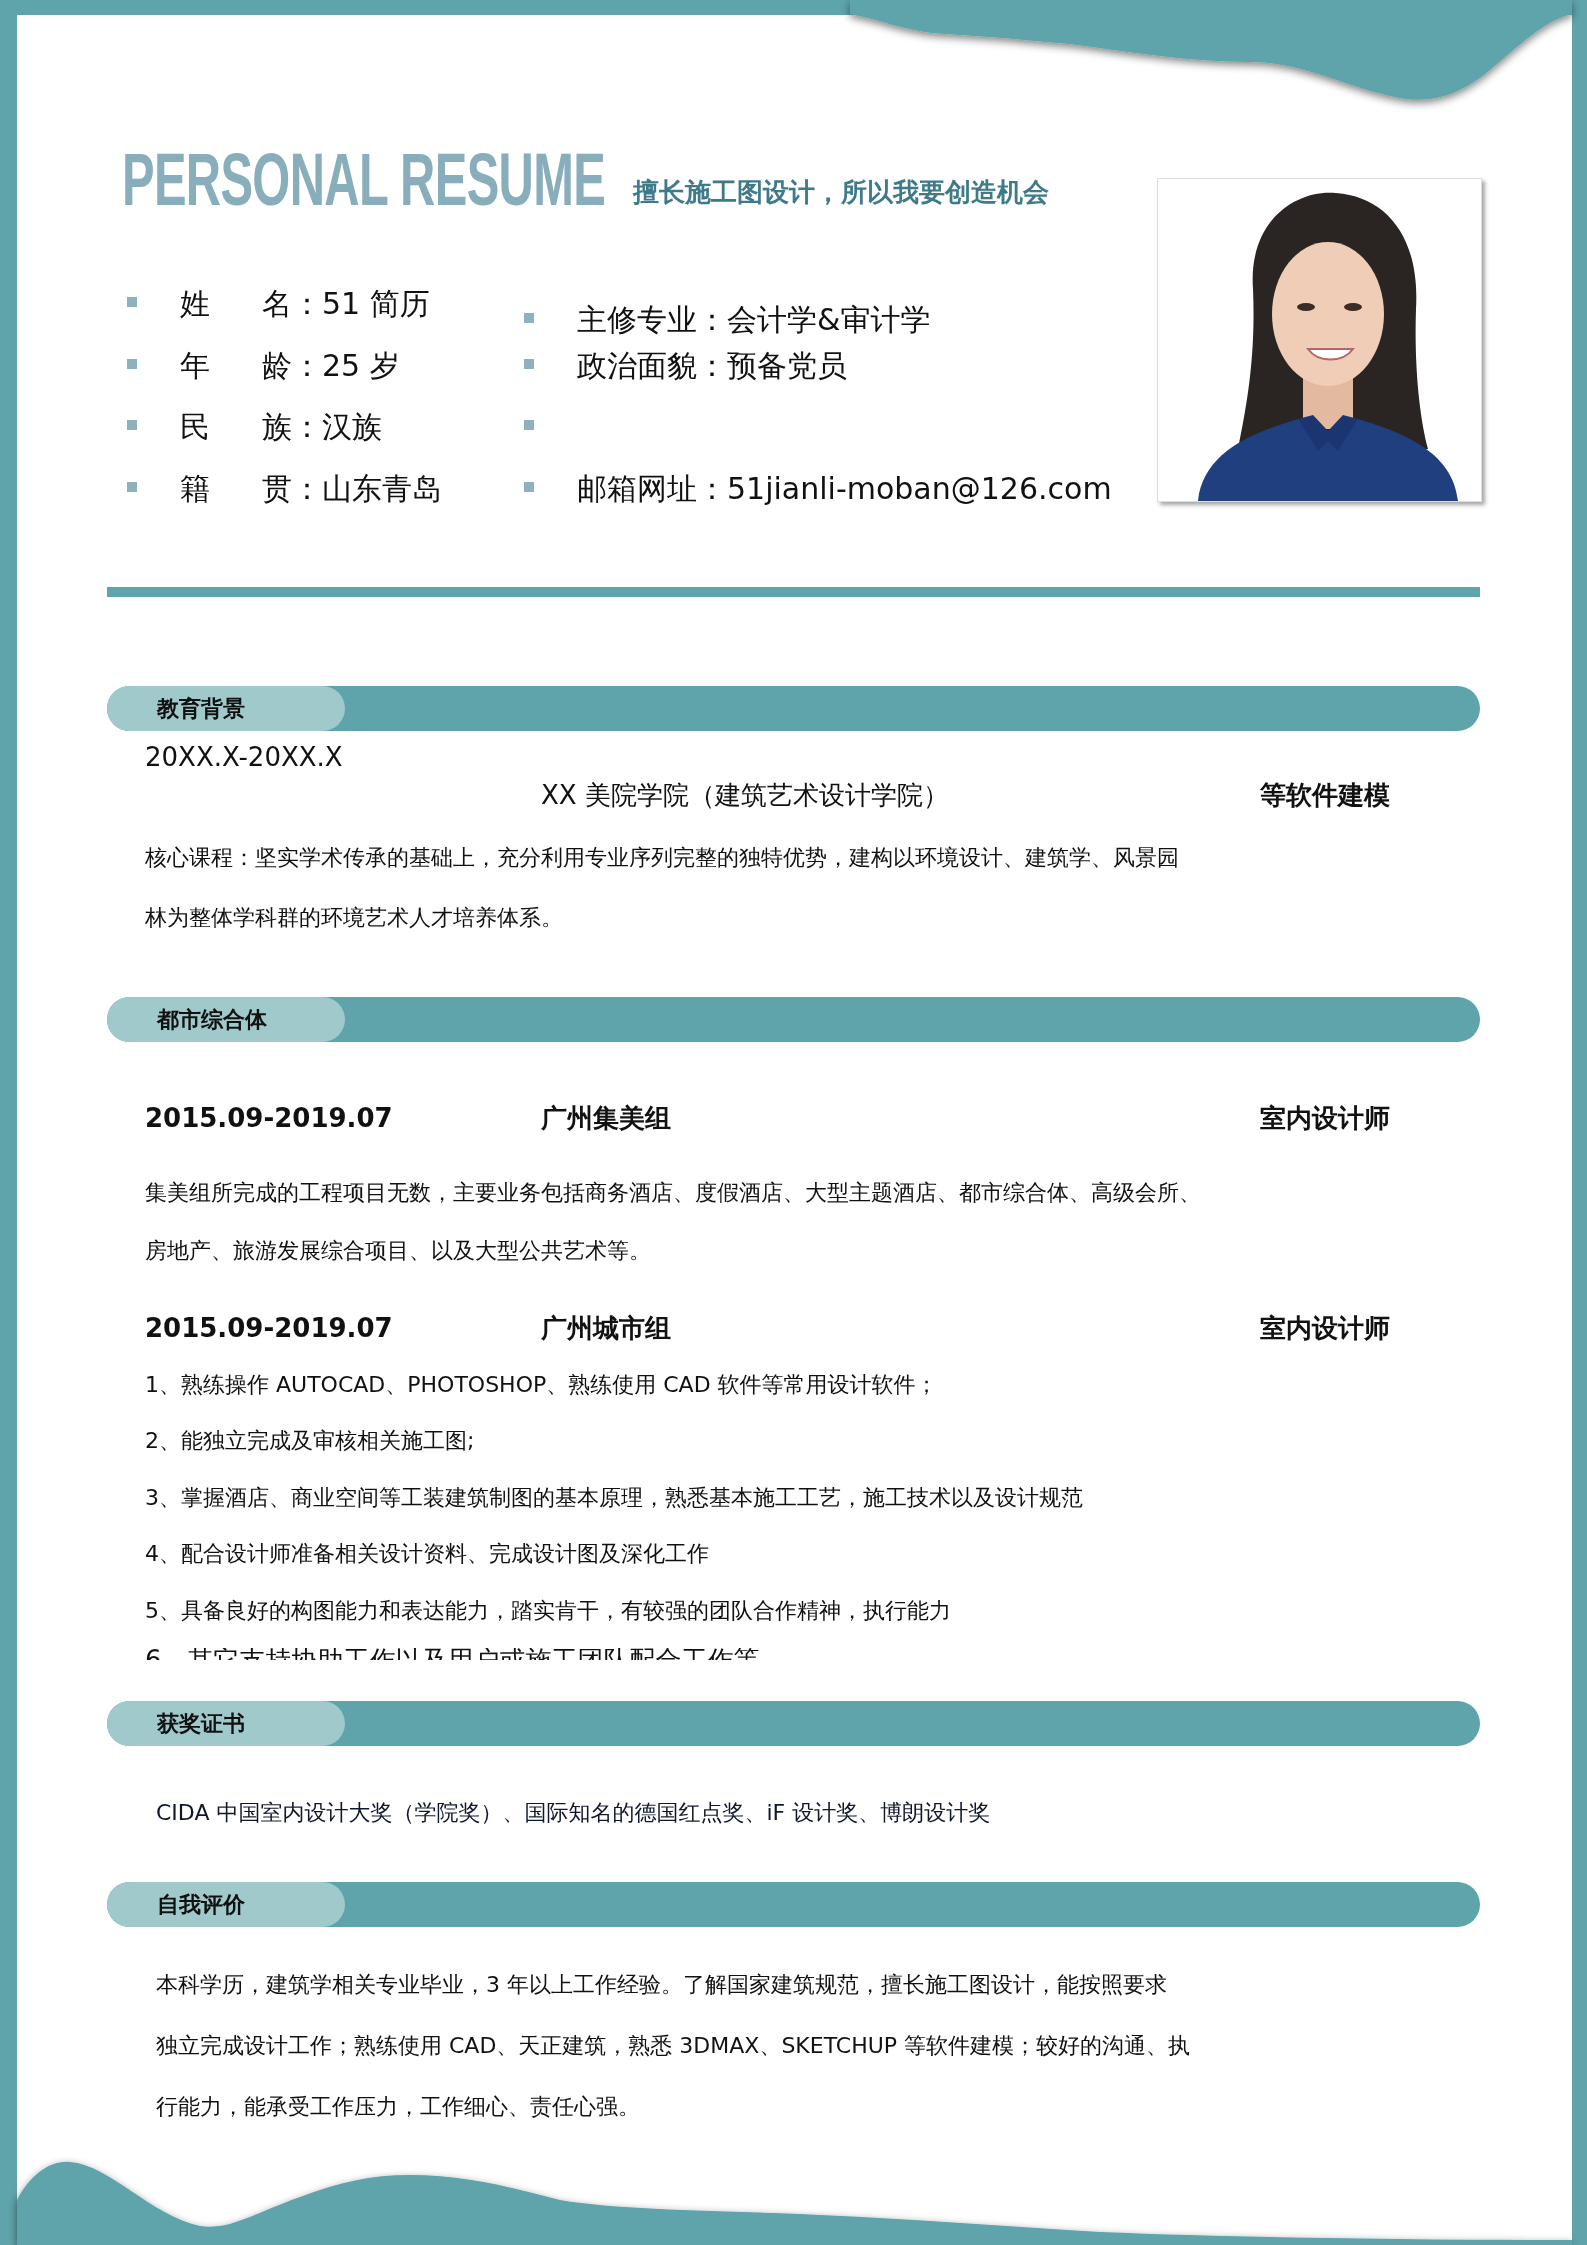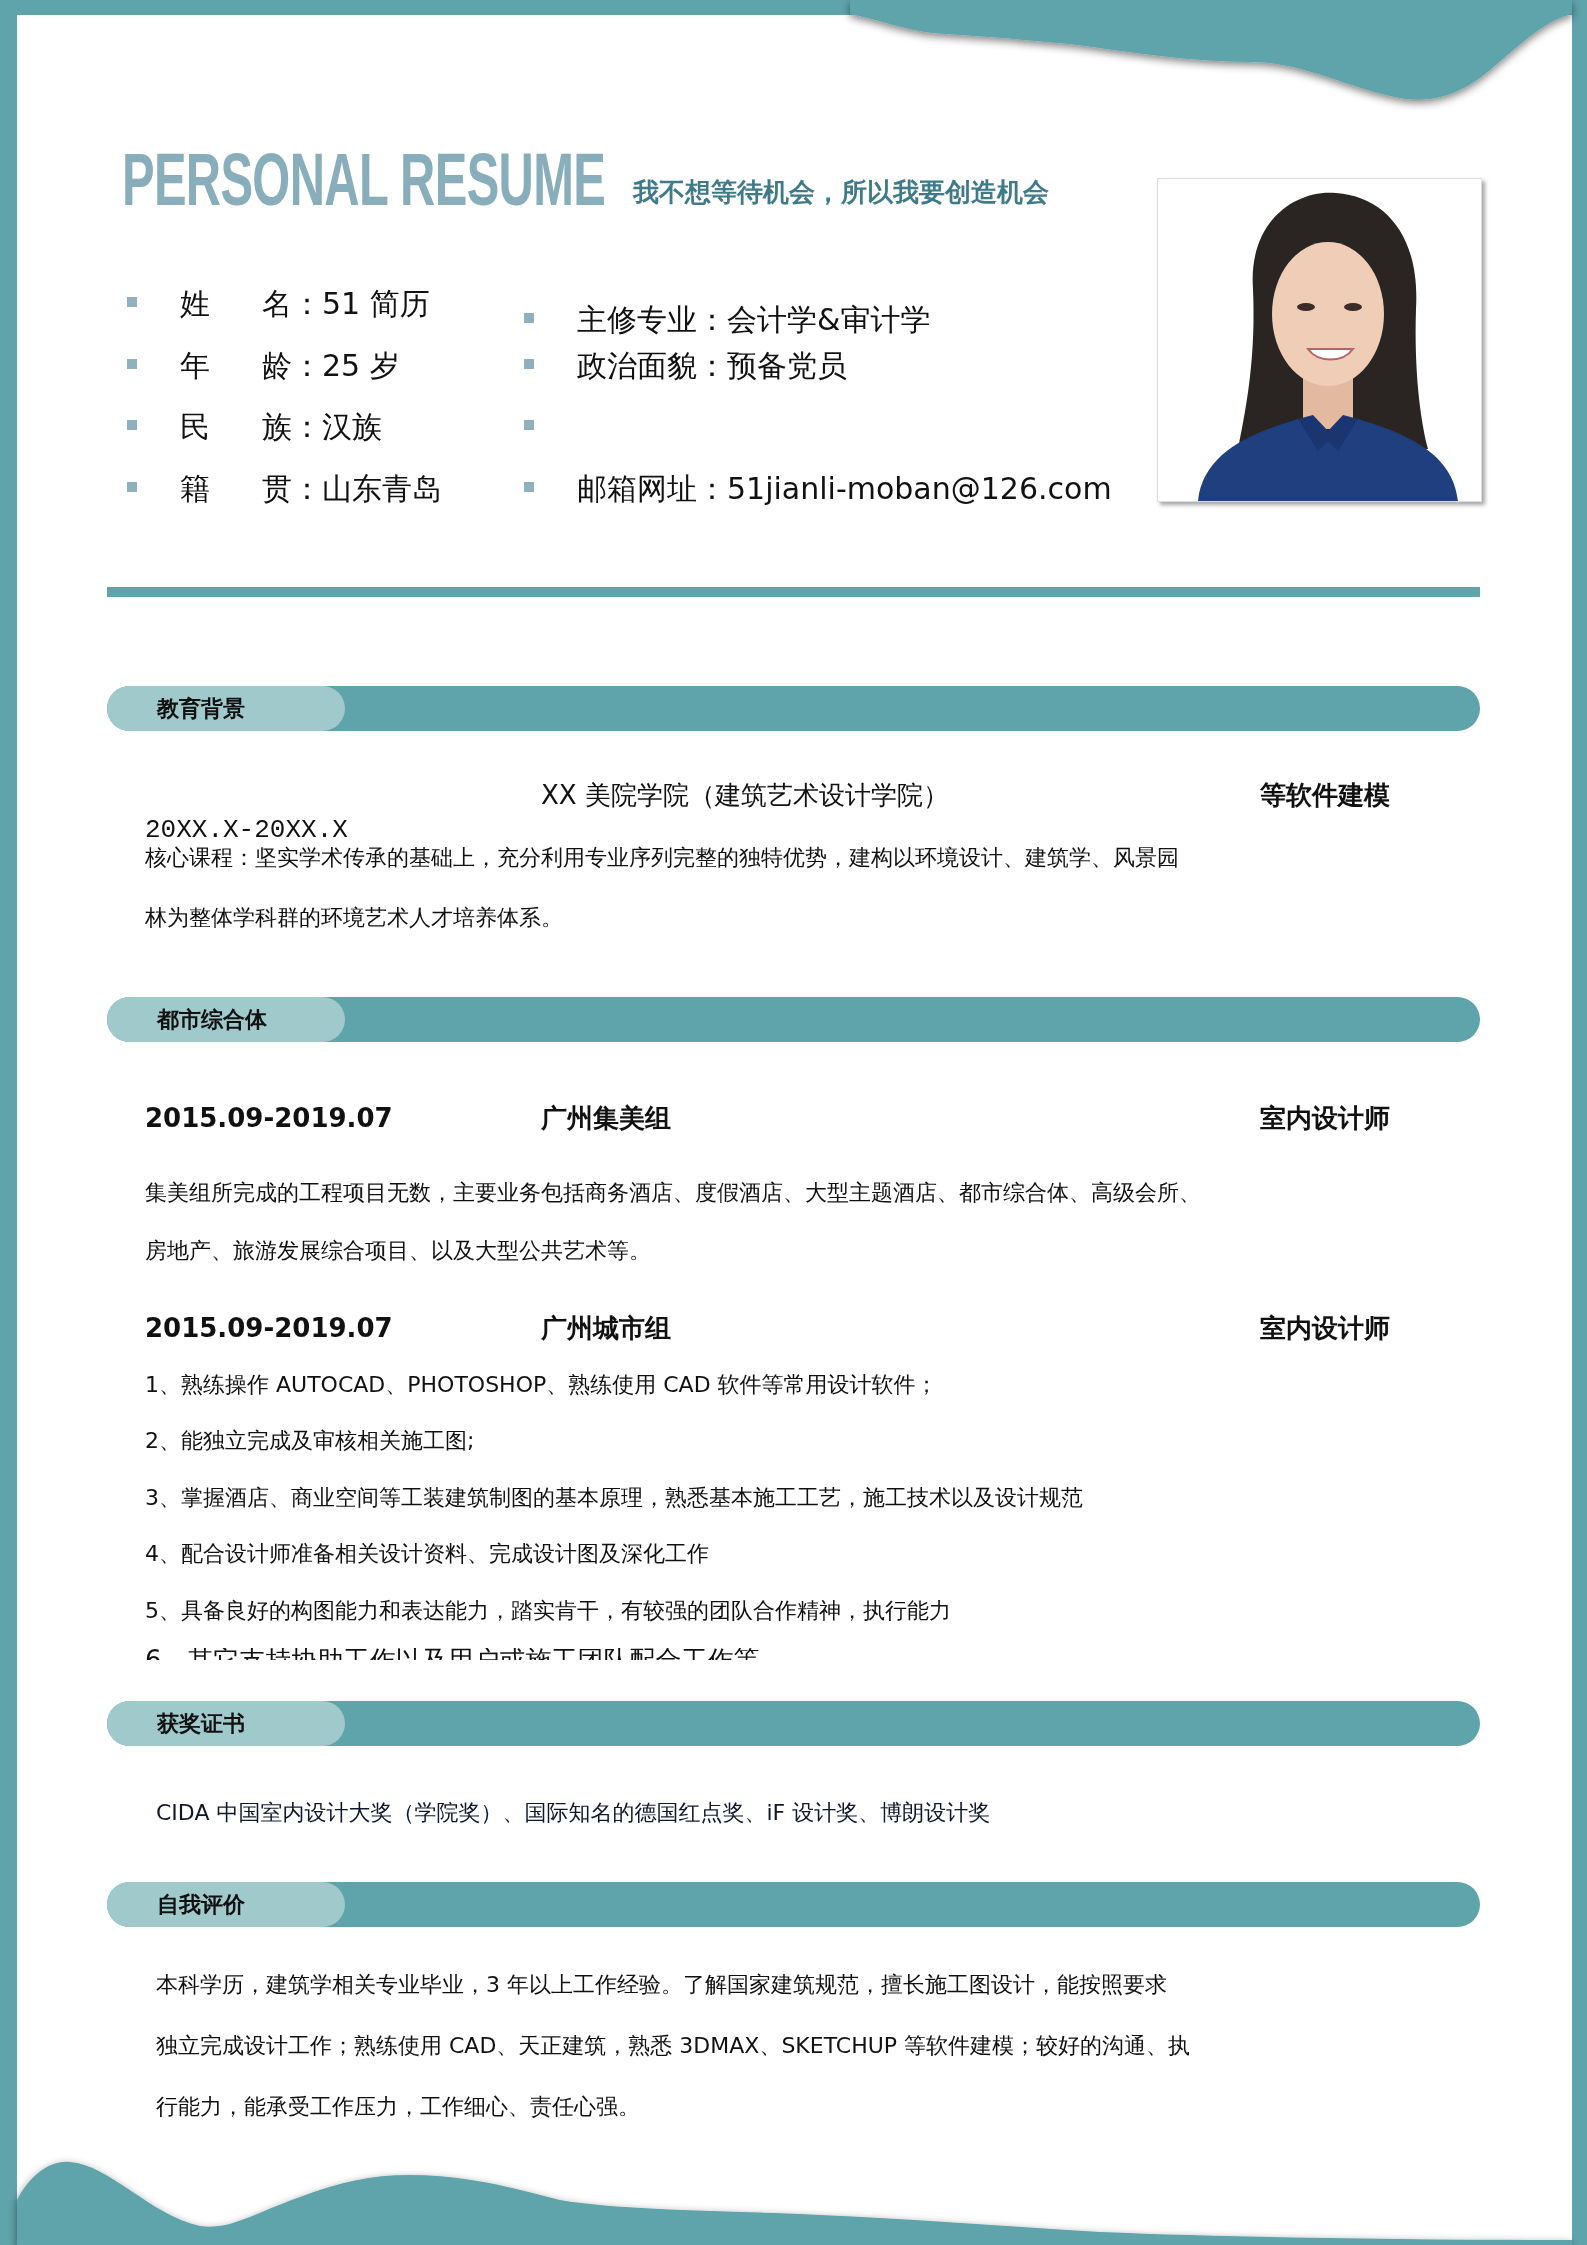--- a/index.html
+++ b/index.html
@@ -73,21 +73,21 @@
   <rect x="0" y="0" width="17" height="2245" fill="#5ea4aa"></rect>
   <rect x="1572" y="0" width="15" height="2245" fill="#5ea4aa"></rect>
   <rect x="0" y="2240" width="1587" height="5" fill="#5ea4aa"></rect>
 
   <path filter="url(#sh)" fill="#5ea4aa" d="M850,14 C880,20 905,30 932,33 C980,36 1030,40 1070,44 C1130,52 1190,62 1250,62 C1300,62 1340,84 1390,96 C1430,106 1460,95 1490,70 C1520,45 1545,20 1572,14 L1572,0 L850,0 Z"></path>
 
   <path filter="url(#sh)" fill="#5ea4aa" d="M17,2200 C30,2175 50,2160 70,2162 C110,2165 150,2215 200,2226 C230,2230 250,2215 300,2197 C340,2182 370,2175 410,2175 C470,2175 520,2190 560,2200 C620,2210 700,2210 800,2214 C900,2218 1000,2226 1100,2232 C1250,2238 1420,2240 1572,2240 L1572,2245 L17,2245 Z"></path>
 </svg>
 
 <div class="abs title">PERSONAL RESUME</div>
-<div class="abs slogan">我不想等待机会，所以我要创造机会</div>
+<div class="abs slogan">擅长施工图设计，所以我要创造机会</div>
 
 <div class="photo">
   <svg width="323" height="322" viewBox="0 0 323 322" xmlns="http://www.w3.org/2000/svg">
     <rect width="323" height="322" fill="#ffffff"></rect>
 
     <path d="M95,110 C90,40 140,10 178,14 C230,18 262,60 258,130 C256,190 262,240 270,270 L80,270 C88,230 98,180 95,110 Z" fill="#2a2523"></path>
 
     <rect x="145" y="190" width="50" height="60" fill="#e3b9a0"></rect>
 
     <ellipse cx="170" cy="135" rx="56" ry="72" fill="#f0cdb6"></ellipse>
@@ -140,21 +140,21 @@
   <span class="bullet" style="left:0;"></span>
   <span class="lbl-b" style="left:53px;">邮箱网址：51jianli-moban@126.com</span>
 </div>
 
 <div class="divider"></div>
 
 <div class="sec-bar" style="top:686px;">
   <div class="sec-pill"></div>
   <div class="sec-title">教育背景</div>
 </div>
-<div class="row-text" style="left:145px; top:812px;font-family:Liberation Mono, monospace;">20XX.X-20XX.X</div>
+<div class="row-text" style="left:145px; top:739px;">20XX.X-20XX.X</div>
 <div class="row-text" style="left:541px; top:777px;">XX 美院学院（建筑艺术设计学院）</div>
 <div class="row-text bold" style="left:1260px; top:777px;">等软件建模</div>
 <div class="para" style="top:840px;">核心课程：坚实学术传承的基础上，充分利用专业序列完整的独特优势，建构以环境设计、建筑学、风景园</div>
 <div class="para" style="top:900px;">林为整体学科群的环境艺术人才培养体系。</div>
 
 <div class="sec-bar" style="top:997px;">
   <div class="sec-pill"></div>
   <div class="sec-title">都市综合体</div>
 </div>
 

